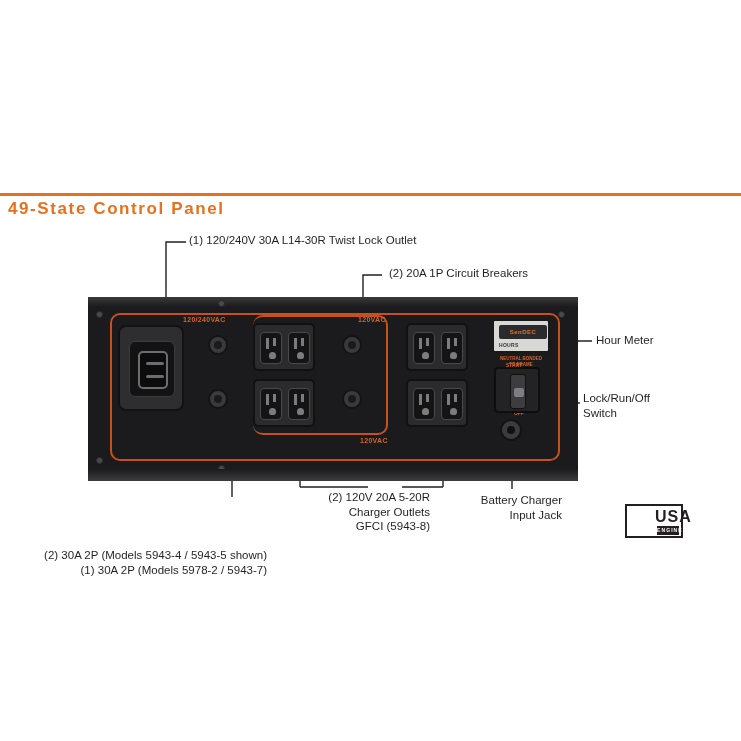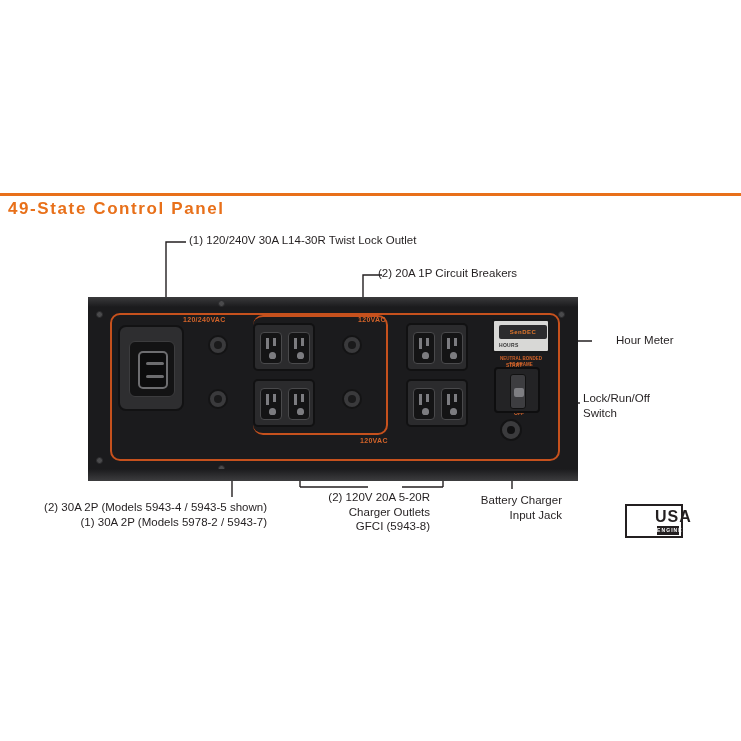--- a/index.html
+++ b/index.html
@@ -322,25 +322,25 @@
 
   
   .callout {
     position: absolute;
     font-size: 11.5px;
     line-height: 1.28;
     color: #231f20;
     white-space: nowrap;
   }
   .callout.center { text-align: center; }
-  .callout.right { text-align: right; }
+  .callout.right { text-align: right; margin-top: 48px; }
 
   #callout-twistlock { left: 189px; top: 8px; }
-  #callout-breakers { left: 378px; top: 41px; text-align: center; }
-  #callout-hourmeter { left: 596px; top: 108px; margin-left: 20px; }
+  #callout-breakers { left: 389px; top: 41px; text-align: center; }
+  #callout-hourmeter { left: 596px; top: 108px; }
   #callout-startswitch { left: 583px; top: 166px; }
   #callout-30a { left: 22px; top: 275px; text-align: right; width: 245px; }
   #callout-duplex { left: 310px; top: 265px; text-align: right; width: 120px; }
   #callout-battery { left: 466px; top: 268px; text-align: right; width: 96px; }
 
   
   #usa-badge {
     position: absolute;
     left: 625px;
     top: 504px;

